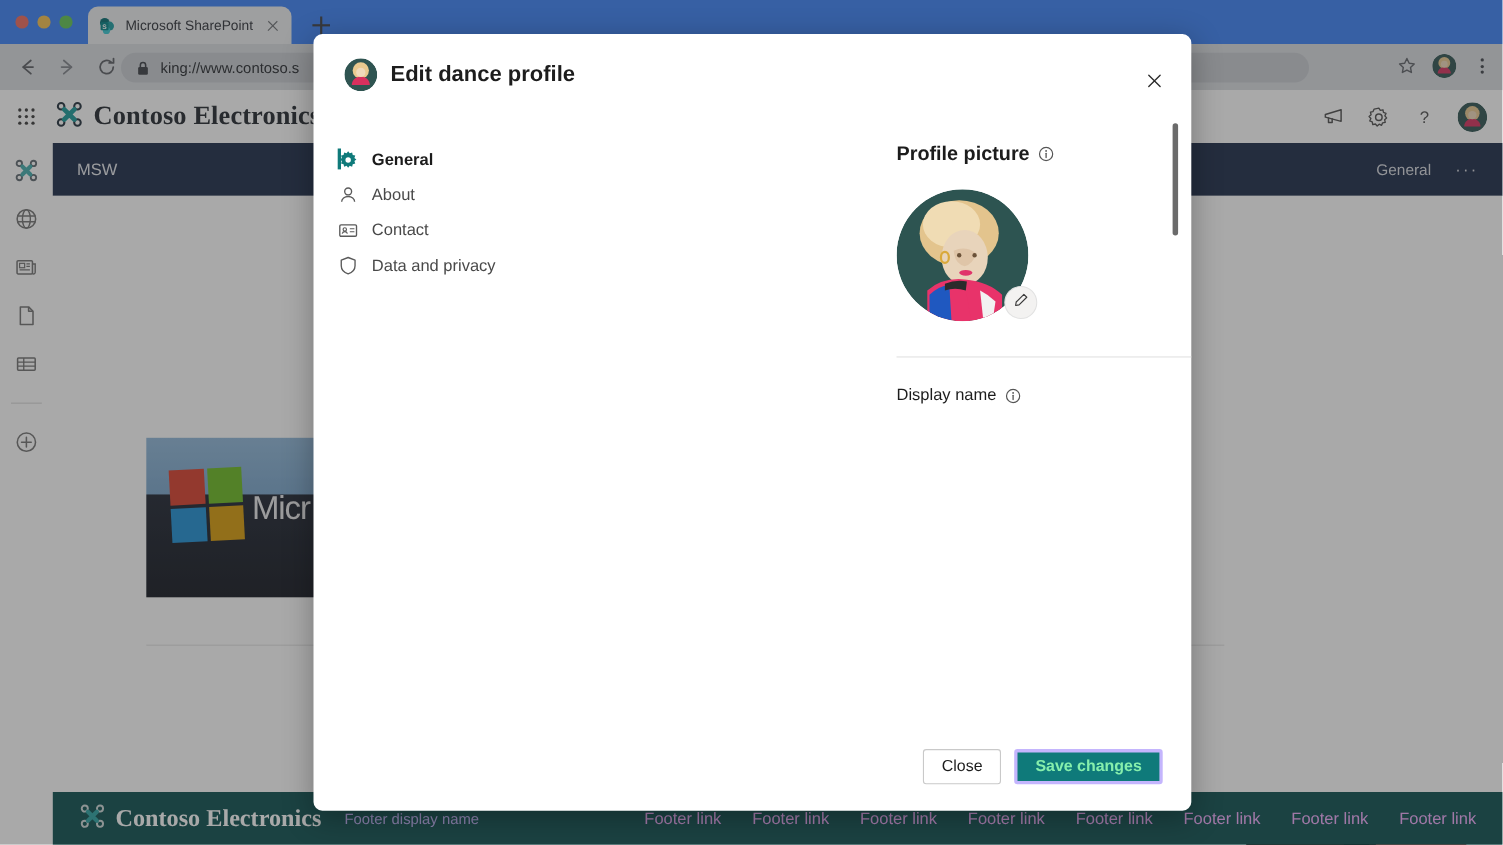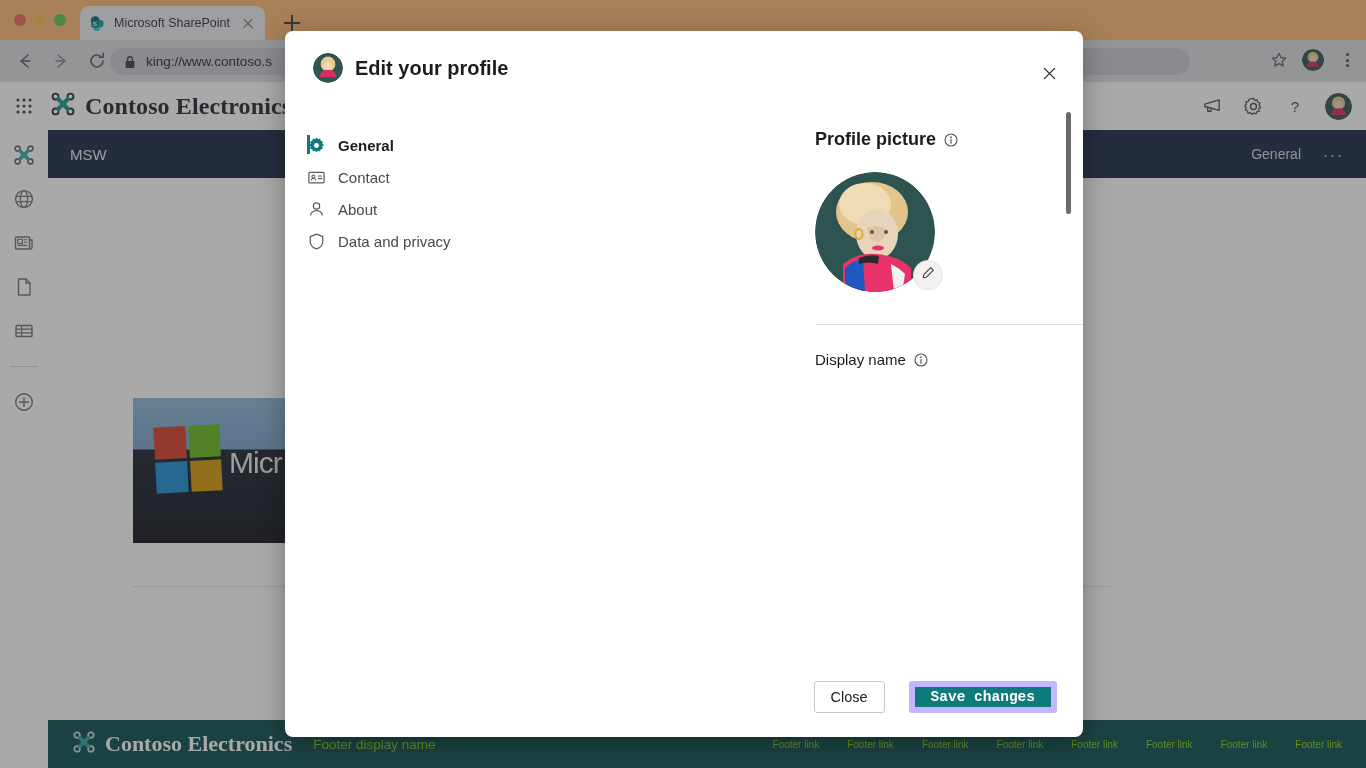--- a/index.html
+++ b/index.html
@@ -11,21 +11,21 @@
   }
   #root { position: relative; width: 1366px; height: 768px; overflow: hidden; }
 
   
   .browser-chrome {
     position: absolute; top: 0; left: 0; width: 1366px; height: 82px;
     background: #d9dce0;
   }
   .tabstrip {
     position: absolute; top: 0; left: 0; width: 1366px; height: 40px;
-    background: #fdba74;
+    background: #3b82f6;
   }
   .traffic { position: absolute; top: 14px; left: 14px; display: flex; gap: 8px; }
   .traffic span { width: 12px; height: 12px; border-radius: 50%; display: block; }
   .t-red { background: #ed6a5e; }
   .t-yellow { background: #f4bf4f; }
   .t-green { background: #61c554; }
 
   .tab {
     position: absolute; top: 6px; left: 80px; width: 185px; height: 34px;
     background: #eceef0; border-radius: 9px 9px 0 0;
@@ -164,23 +164,23 @@
 
   
   .footer {
     position: absolute; left: 48px; bottom: 0; width: 1318px; height: 48px;
     background: #0b4f4f; display: flex; align-items: center; padding: 0 24px; color: #ffffff;
   }
   .footer-brand { display: flex; align-items: center; gap: 9px; }
   .footer-name {
     font-family: "Liberation Serif", serif; font-size: 22px; font-weight: 700; color: #ffffff;
   }
-  .footer-display { font-size: 13.5px; color: #84cc16; margin-left: 12px; }
+  .footer-display { font-size: 13.5px; color: #c4b5fd; margin-left: 12px; }
   .footer-links { margin-left: auto; display: flex; align-items: center; gap: 28px; }
-  .footer-link { font-size: 10px; color: #84cc16; }
+  .footer-link { font-size: 15px; color: #f0abfc; }
 
   
   .overlay {
     position: absolute; inset: 0; background: rgba(50,50,50,0.42);
   }
   .modal {
     position: absolute; left: 285px; top: 31px; width: 798px; height: 706px;
     background: #ffffff; border-radius: 8px; box-shadow: 0 6px 28px rgba(0,0,0,.30);
     overflow: hidden;
   }
@@ -234,28 +234,28 @@
   .display-label { margin-top: 26px; }
   .display-label .field-head { font-weight: 400; font-size: 15px; color: #1c1c1c; }
   .text-input {
     margin-top: 10px; width: 528px; height: 32px; border: 1px solid #dcdcdc; border-radius: 2px;
     background: #fff; font-size: 14.5px; color: #1b1b1b; padding: 0 11px;
     font-family: "Liberation Sans", sans-serif;
   }
   .text-input::placeholder { color: #a6a6a6; }
 
   .modal-footer {
-    position: absolute; right: 26px; bottom: 24px; display: flex; align-items: center; gap: 24px; margin-top: 24px;
+    position: absolute; right: 26px; bottom: 24px; display: flex; align-items: center; gap: 12px; margin-top: 24px;
   }
   .btn {
     height: 32px; border-radius: 3px; font-size: 14.5px; padding: 0 16px; cursor: pointer;
     font-family: "Liberation Sans", sans-serif;
   }
   .btn-secondary { background: #ffffff; border: 1px solid #c9c9c9; color: #1c1c1c; }
-  .btn-primary { background: #0f7a7a; border: 6px solid #c4b5fd; color: #ffffff; font-weight: 600; font-family: Liberation Mono, monospace; }
+  .btn-primary { background: #0f7a7a; border: 3px solid #c4b5fd; color: #86efac; font-weight: 600; }
 </style>
 </head>
 <body>
 
 <div id="root">
 
   <div class="browser-chrome">
     <div class="tabstrip">
       <div class="traffic">
         <span class="t-red"></span>
@@ -502,21 +502,21 @@
   <div class="modal">
     <div class="modal-header">
       <span class="modal-avatar">
         <svg viewBox="0 0 30 30" width="30" height="30">
           <circle cx="15" cy="15" r="15" fill="#2f5451"></circle>
           <circle cx="15" cy="11" r="7.4" fill="#e9c98f"></circle>
           <path d="M15 16.5 c-4.7 0-8.2 3.3-8.2 7.8 h16.4 c0-4.5-3.5-7.8-8.2-7.8z" fill="#d8305e"></path>
           <circle cx="15" cy="12.8" r="4.2" fill="#efd9bb"></circle>
         </svg>
       </span>
-      <span class="modal-title">Edit your profile</span>
+      <span class="modal-title">Edit dance profile</span>
     </div>
     <div class="modal-close">
       <svg viewBox="0 0 16 16" width="15" height="15">
           <path d="M2.5 2.5 L13.5 13.5 M13.5 2.5 L2.5 13.5" stroke="#2b2b2b" stroke-width="1.3" stroke-linecap="round"></path>
         </svg>
     </div>
     <div class="modal-scroll"></div>
 
     <div class="modal-nav">
       <div class="nav-item active">
@@ -526,36 +526,36 @@
               <circle cx="10" cy="10" r="2.6" fill="#0f7a7a"></circle>
               <path d="M10 1.6 l1.5 1.9 2.3-.8 .6 2.4 2.4 .6 -.8 2.3 1.9 1.5 -1.9 1.5 .8 2.3 -2.4 .6 -.6 2.4 -2.3-.8 -1.5 1.9 -1.5-1.9 -2.3 .8 -.6-2.4 -2.4-.6 .8-2.3 -1.9-1.5 1.9-1.5 -.8-2.3 2.4-.6 .6-2.4 2.3 .8z" fill="#0f7a7a"></path>
               <circle cx="10" cy="10" r="2.6" fill="#ffffff"></circle>
             </svg>
         </span>
         <span class="nav-label">General</span>
       </div>
       <div class="nav-item">
         <span class="nav-icon">
           <svg viewBox="0 0 20 20" width="19" height="19">
+              <circle cx="10" cy="6.4" r="3.3" fill="none" stroke="#5a5a5a" stroke-width="1.3"></circle>
+              <path d="M3.8 16.2 a6.2 5 0 0 1 12.4 0" fill="none" stroke="#5a5a5a" stroke-width="1.3"></path>
+            </svg>
+        </span>
+        <span class="nav-label">About</span>
+      </div>
+      <div class="nav-item">
+        <span class="nav-icon">
+          <svg viewBox="0 0 20 20" width="19" height="19">
               <rect x="2" y="4.6" width="16" height="11" rx="1.2" fill="none" stroke="#5a5a5a" stroke-width="1.3"></rect>
               <circle cx="6.8" cy="9" r="1.6" fill="none" stroke="#5a5a5a" stroke-width="1.1"></circle>
               <path d="M4.3 13 a2.6 2.6 0 0 1 5 0" fill="none" stroke="#5a5a5a" stroke-width="1.1"></path>
               <path d="M12 8.4 H15.6 M12 11.2 H15.6" stroke="#5a5a5a" stroke-width="1.1" stroke-linecap="round"></path>
             </svg>
         </span>
         <span class="nav-label">Contact</span>
-      </div>
-      <div class="nav-item">
-        <span class="nav-icon">
-          <svg viewBox="0 0 20 20" width="19" height="19">
-              <circle cx="10" cy="6.4" r="3.3" fill="none" stroke="#5a5a5a" stroke-width="1.3"></circle>
-              <path d="M3.8 16.2 a6.2 5 0 0 1 12.4 0" fill="none" stroke="#5a5a5a" stroke-width="1.3"></path>
-            </svg>
-        </span>
-        <span class="nav-label">About</span>
       </div>
       <div class="nav-item">
         <span class="nav-icon">
           <svg viewBox="0 0 20 20" width="19" height="19">
               <path d="M10 2.2 L16.6 4.8 V10 c0 4-3 6.6-6.6 7.8 C6.4 16.6 3.4 14 3.4 10 V4.8 Z" fill="none" stroke="#5a5a5a" stroke-width="1.3" stroke-linejoin="round"></path>
             </svg>
         </span>
         <span class="nav-label">Data and privacy</span>
       </div>
     </div>

